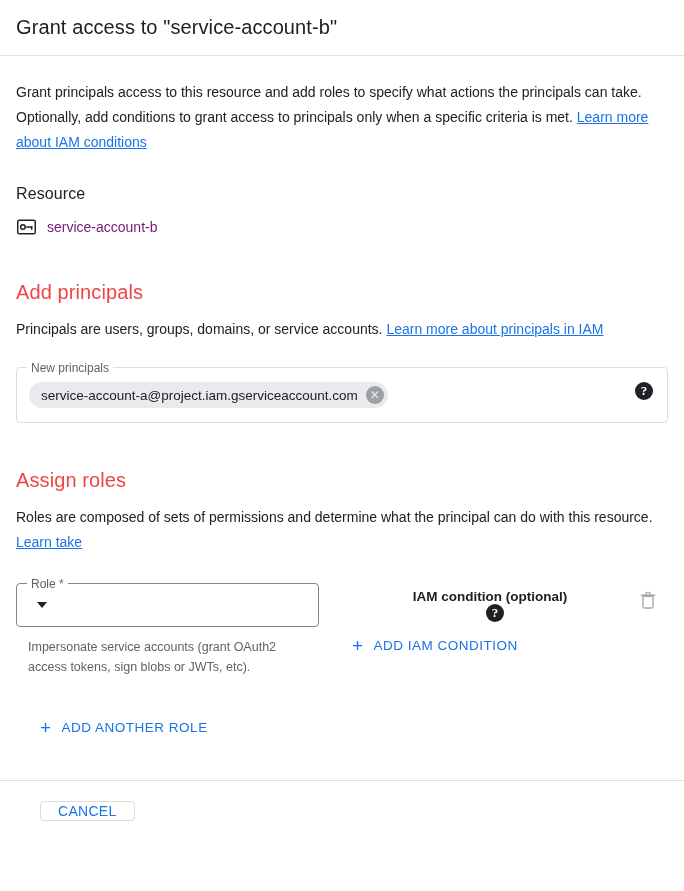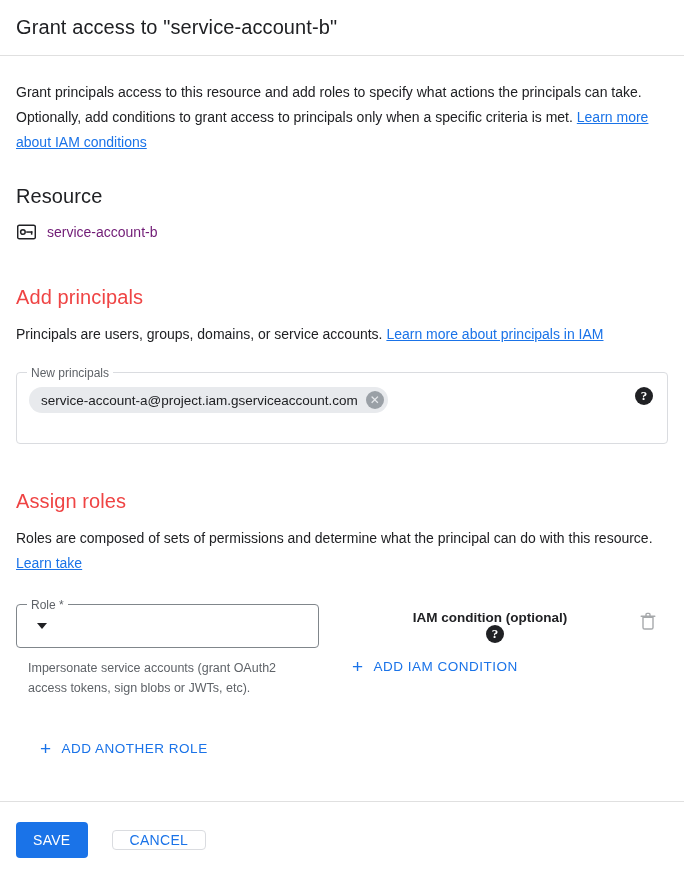--- a/index.html
+++ b/index.html
@@ -41,21 +41,21 @@
     color: #202124;
     margin-top: 24px;
     max-width: 640px;
   }
   a.link {
     color: #1a73e8;
     text-decoration: underline;
     cursor: pointer;
   }
   h2.section {
-    font-size: 20px;
+    font-size: 16px;
     font-weight: 500;
     color: #202124;
     margin: 0;
     letter-spacing: 0.1px;
   }
   .section-resource { margin-top: 30px; }
   .resource-row {
     display: flex;
     align-items: center;
     margin-top: 14px;
@@ -83,21 +83,21 @@
     line-height: 25px;
     color: #202124;
     margin-top: 13px;
     max-width: 640px;
   }
   .field-outlined {
     position: relative;
     border: 1px solid #dadce0;
     border-radius: 4px;
     margin-top: 25px;
-    height: 72px;
+    height: 56px;
     padding: 14px 12px;
     display: flex;
     align-items: flex-start;
   }
   .field-label {
     position: absolute;
     top: -8px;
     left: 10px;
     background: #ffffff;
     padding: 0 4px;
@@ -366,17 +366,16 @@
           <span class="plus">+</span>
           <span>ADD ANOTHER ROLE</span>
         </button>
       </div>
     </div>
   </div>
 
   <div class="divider bottom-divider"></div>
 
   <div class="actions">
-    <button class="btn-primary">SAVE</button>
     <button class="btn-outline">CANCEL</button>
   </div>
 
 </div>
 
 </body></html>

